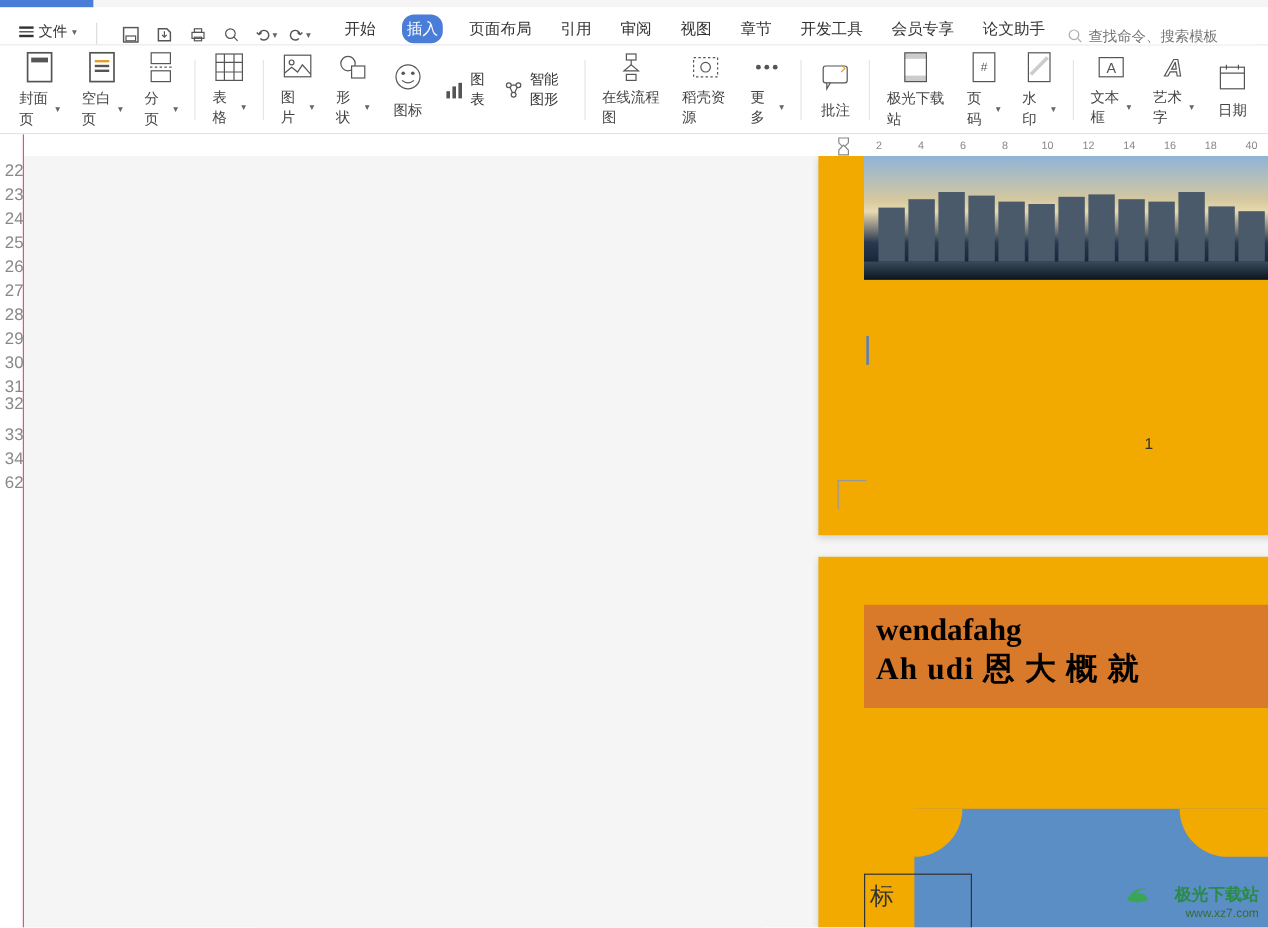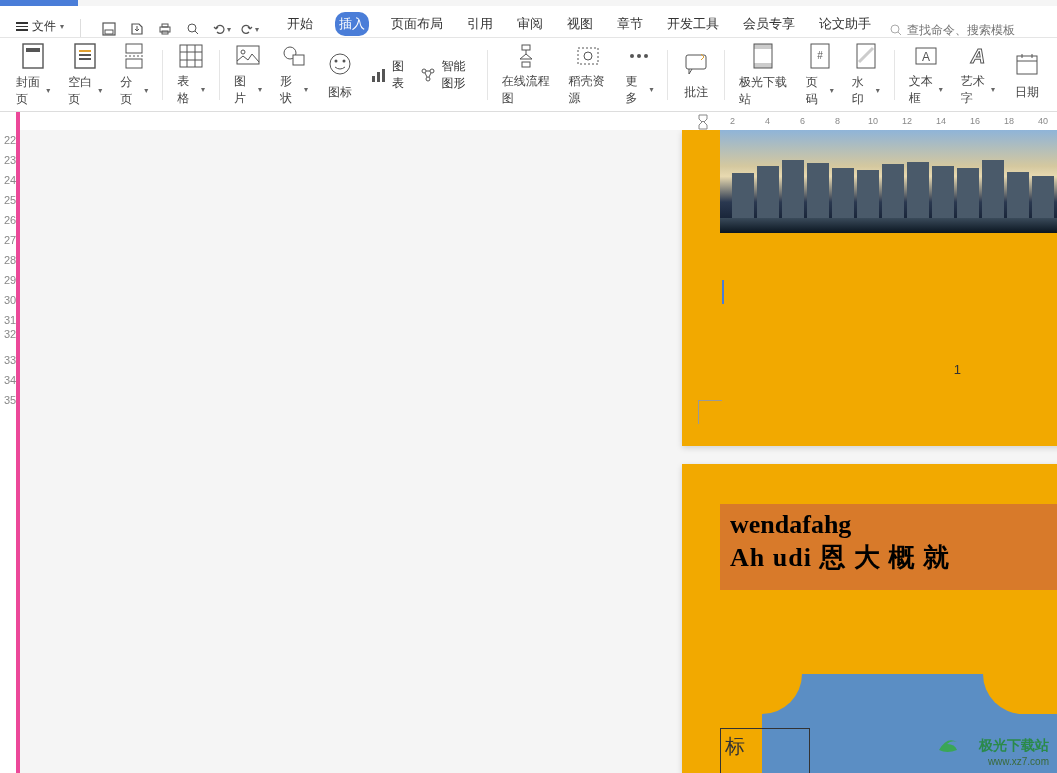--- a/index.html
+++ b/index.html
@@ -20,21 +20,21 @@
 .search-box input{border:none;outline:none;font-size:12px;width:140px;color:#999}
 .ribbon{height:74px;background:#fff;border-bottom:1px solid #ddd;display:flex;align-items:center;padding:4px 8px;gap:2px}
 .rb-item{display:flex;flex-direction:column;align-items:center;justify-content:center;padding:4px 8px;cursor:pointer;min-width:44px;height:66px}
 .rb-item .icon-wrap{height:32px;display:flex;align-items:center;justify-content:center}
 .rb-item .label{font-size:12px;color:#444;margin-top:4px;display:flex;align-items:center;gap:2px}
 .rb-sep{width:1px;height:50px;background:#e5e5e5;margin:0 4px}
 .rb-compact{display:flex;gap:13px;padding:4px 6px}
 .rb-compact .row{display:flex;align-items:center;gap:4px;font-size:12px;cursor:pointer;height:28px}
 .dropdown-arrow{font-size:8px;color:#666}
 .workspace{display:flex;height:661px;background:#fff;position:relative}
-.vruler{width:20px;background:#fff;border-right:4px solid #ec4899;position:relative;font-size:11px;color:#888}
+.vruler{width:20px;background:#fff;border-right:1px solid #ec4899;position:relative;font-size:14px;color:#888}
 .vruler .tick{position:absolute;left:4px;width:100%}
 .hruler-container{position:absolute;top:0;left:20px;right:0;height:18px;background:#fff;display:flex;align-items:center}
 .hruler{position:absolute;left:670px;right:0;height:18px;font-size:9px;color:#888;display:flex;align-items:center}
 .hruler .htick{position:absolute}
 .indent-marker{position:absolute;left:678px;top:2px;width:8px;height:14px}
 .canvas{flex:1;background:#f5f5f5;margin-top:18px;position:relative;overflow:hidden}
 .page{position:absolute;background:#f2a900;box-shadow:0 2px 6px rgba(0,0,0,0.15)}
 .page1{left:662px;top:0;width:395px;height:316px}
 .page2{left:662px;top:334px;width:395px;height:310px}
 .cityimg{position:absolute;top:0;left:38px;right:0;height:103px;background:linear-gradient(to bottom,#8fb4d8 0%,#d4c89f 35%,#e8d9b0 45%,#2a3850 70%,#0a1525 100%)}
@@ -379,21 +379,21 @@
     <div class="tick" style="top:82px">25</div>
     <div class="tick" style="top:102px">26</div>
     <div class="tick" style="top:122px">27</div>
     <div class="tick" style="top:142px">28</div>
     <div class="tick" style="top:162px">29</div>
     <div class="tick" style="top:182px">30</div>
     <div class="tick" style="top:202px">31</div>
     <div class="tick" style="top:216px">32</div>
     <div class="tick" style="top:242px">33</div>
     <div class="tick" style="top:262px">34</div>
-    <div class="tick" style="top:282px">35</div>
+    <div class="tick" style="top:282px">62</div>
   </div>
 
   <div class="hruler-container">
     <div class="indent-marker"><svg width="10" height="16">
           <path d="M1 1h8v4l-4 4-4-4z" fill="#fff" stroke="#888"></path>
           <path d="M1 15h8v-4l-4-4-4 4z" fill="#fff" stroke="#888"></path>
         </svg></div>
     <div class="hruler">
       <span class="htick" style="left:40px">2</span>
       <span class="htick" style="left:75px">4</span>

